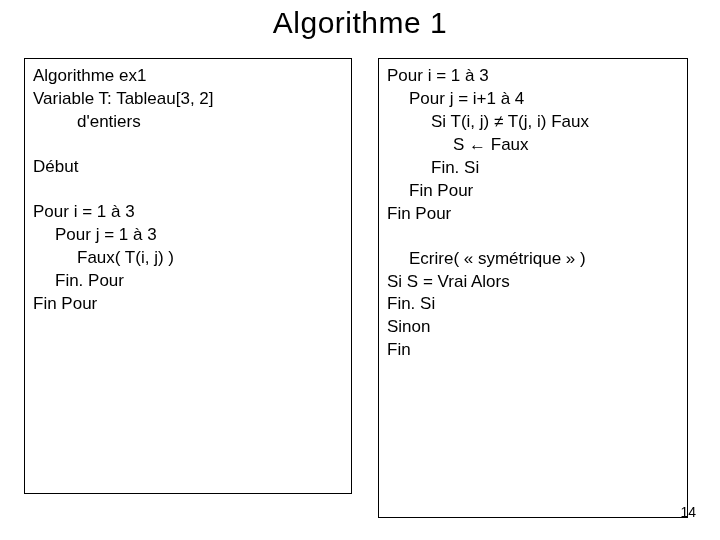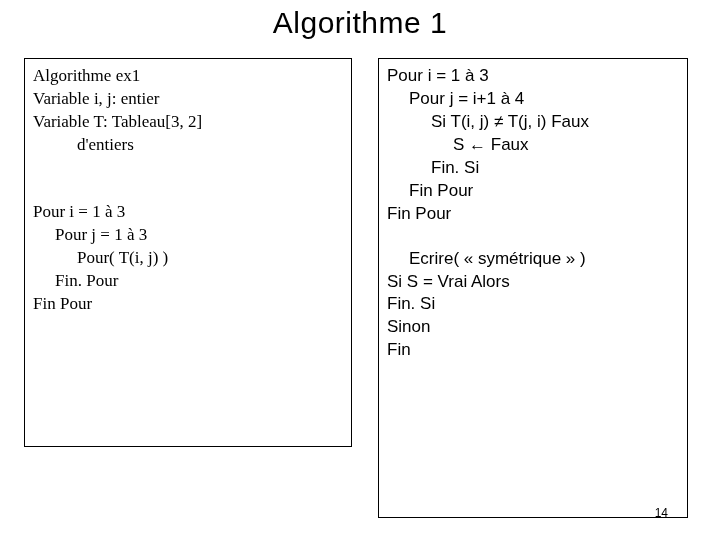--- a/index.html
+++ b/index.html
@@ -1,45 +1,45 @@
 <!DOCTYPE html>
 <html><head>
   <meta charset="utf-8">
   <style>
     * { box-sizing: border-box; margin:0; padding:0; }
     body { width:720px; height:540px; background:#fff; font-family: Tahoma, Verdana, Arial, sans-serif; position:relative; }
     .title { text-align:center; font-size:30px; font-weight:400; color:#000; padding-top:6px; letter-spacing:0.5px; }
     .columns { display:flex; gap:26px; padding:18px 24px 0 24px; }
     .box { border:1px solid #000; padding:6px 8px 10px 8px; font-size:17px; line-height:1.35; }
-    .box.left { width:328px; height:389px;font-family:Liberation Serif, serif; }
+    .box.left { width:328px; height:436px; }
     .box.right { width:310px; height:460px; }
     .line { white-space:pre; }
     .i1 { padding-left:22px; }
     .i2 { padding-left:44px; }
     .i3 { padding-left:66px; }
     .spacer { height:22px; }
-    .pagenum { position:absolute; right:52px; bottom:20px; font-size:12px; }
+    .pagenum { position:absolute; right:24px; bottom:20px; font-size:14px; }
   </style>
 </head>
 <body>
 
 <div class="title">Algorithme 1</div>
 
 <div class="columns">
 
   <div class="box left">
     <div class="line">Algorithme ex1</div>
-    <div class="line">Variable i, j: entier</div>
     <div class="line">Variable T: Tableau[3, 2]</div>
     <div class="line i2">d'entiers</div>
     <div class="spacer"></div>
+    <div class="line">Début</div>
     <div class="spacer"></div>
     <div class="line">Pour i = 1 à 3</div>
     <div class="line i1">Pour j = 1 à 3</div>
-    <div class="line i2">Pour( T(i, j) )</div>
+    <div class="line i2">Faux( T(i, j) )</div>
     <div class="line i1">Fin. Pour</div>
     <div class="line">Fin Pour</div>
   </div>
 
   <div class="box right">
     <div class="line">Pour i = 1 à 3</div>
     <div class="line i1">Pour j = i+1 à 4</div>
     <div class="line i2"><span>Si T(i, j) </span><span>≠</span><span> T(j, i) Faux</span></div>
     <div class="line i3"><span>S </span><span>←</span><span> Faux</span></div>
     <div class="line i2">Fin. Si</div>

